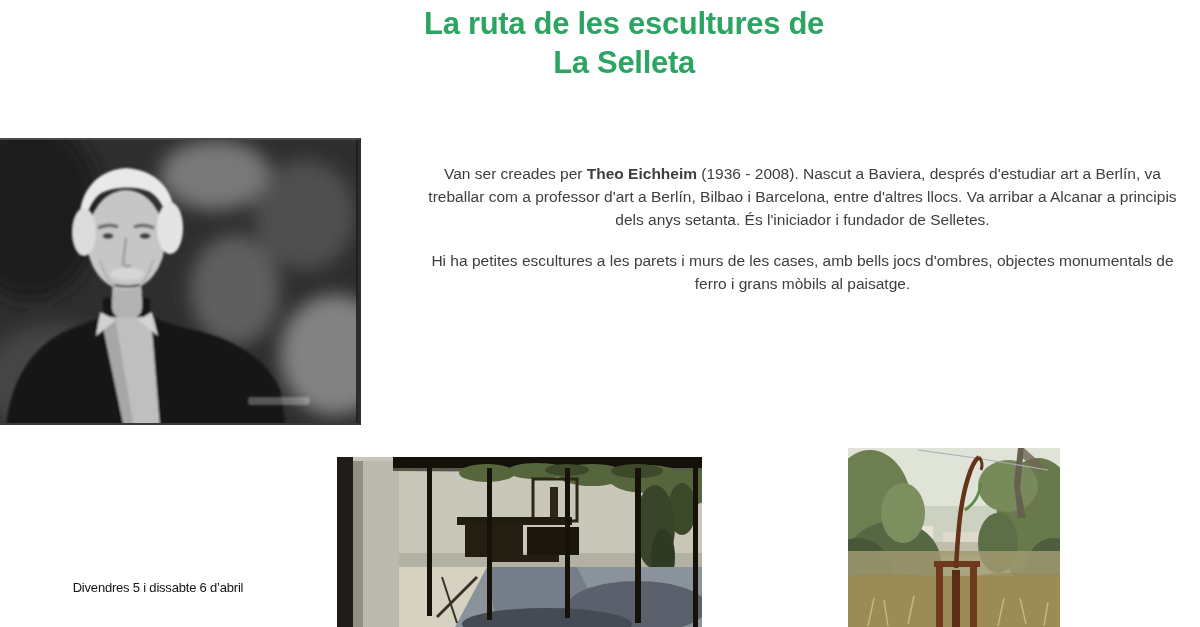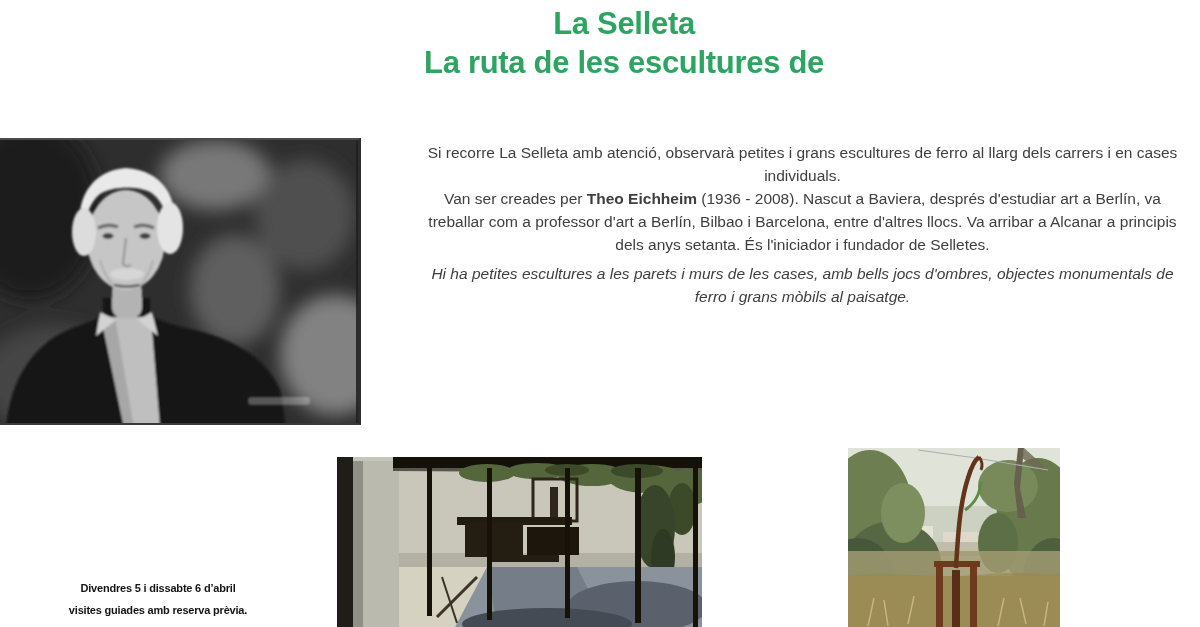--- a/index.html
+++ b/index.html
@@ -20,47 +20,47 @@
     border-right:3px solid #2d2d2d; background:#2e2e2e; overflow:hidden;
   }
   .portrait svg { display:block; }
   
   .text-col {
     position:absolute; left:415px; top:141px; width:775px;
     text-align:center; font-size:15.5px; line-height:23px;
     color:var(--body-text, #3E3E3E);
   }
   .text-col .para { margin:0; }
-  .text-col .bio { }
-  .text-col .outro { margin-top:6px;font-style:italic; }
+  .text-col .bio { margin-top:21px; }
+  .text-col .outro { margin-top:18px; }
   .text-col strong { font-weight:700; color:var(--body-text, #3E3E3E); }
   
   .event-note {
     position:absolute; left:13px; top:577px; width:290px;
-    text-align:center; font-weight:700; font-size:11px; line-height:22px;
+    text-align:center; font-weight:400; font-size:13px; line-height:22px;
     color:var(--footer-text, #141414); letter-spacing:-0.2px;
   }
   
   .photo { position:absolute; overflow:hidden; }
   .photo.courtyard { left:337px; top:457px; width:365px; height:170px; }
   .photo.landscape { left:848px; top:448px; width:212px; height:179px; }
   .photo svg { display:block; }
   .watermark {
     position:absolute; right:48px; bottom:18px; width:62px; height:8px;
     background:rgba(255,255,255,0.28); border-radius:3px; filter:blur(1px);
   }
 </style>
 </head>
 <body>
 
 <div class="page">
 
   <header class="title-block">
+    <div>La ruta de les escultures de</div>
     <div>La Selleta</div>
-    <div>La ruta de les escultures de</div>
   </header>
 
   <div class="portrait">
     <svg width="361" height="287" viewBox="0 0 361 287" aria-hidden="true">
       <defs>
         <filter id="pb" x="-40%" y="-40%" width="180%" height="180%">
             <feGaussianBlur stdDeviation="9"></feGaussianBlur>
           </filter>
         <filter id="pf" x="-40%" y="-40%" width="180%" height="180%">
             <feGaussianBlur stdDeviation="1.3"></feGaussianBlur>
@@ -96,30 +96,28 @@
         <path d="M114,145 Q127,148 140,145" stroke="#5d5d5d" stroke-width="2.5" fill="none"></path>
         <path d="M100,120 Q104,136 114,146" stroke="#aeaeae" stroke-width="2" fill="none"></path>
         <path d="M153,120 Q149,136 140,146" stroke="#aeaeae" stroke-width="2" fill="none"></path>
       </g>
       <rect x="356" y="0" width="5" height="287" fill="#1d1d1d" opacity="0.85"></rect>
     </svg>
     <div class="watermark"></div>
   </div>
 
   <main class="text-col">
-    <p class="para">Si recorre La Selleta amb atenció, observarà petites i grans escultures de ferro al llarg dels carrers i en cases individuals.</p>
     <div class="para bio">
       <div><span>Van ser creades per </span><strong>Theo Eichheim</strong><span> (1936 - 2008). Nascut a Baviera, després d'estudiar art a Berlín, va treballar com a professor d'art a Berlín, Bilbao i Barcelona, entre d'altres llocs. Va arribar a Alcanar a principis dels anys setanta. És l'iniciador i fundador de Selletes.</span></div>
     </div>
     <p class="para outro">Hi ha petites escultures a les parets i murs de les cases, amb bells jocs d'ombres, objectes monumentals de ferro i grans mòbils al paisatge.</p>
   </main>
 
   <div class="event-note">
     <div>Divendres 5 i dissabte 6 d’abril</div>
-    <div>visites guiades amb reserva prèvia.</div>
   </div>
 
   <div class="photo courtyard">
     <svg width="365" height="170" viewBox="0 0 365 170" aria-hidden="true">
       <rect width="365" height="170" fill="#c7c5b8"></rect>
       <rect x="0" y="0" width="16" height="170" fill="#201d18"></rect>
       <rect x="16" y="4" width="46" height="166" fill="#babaaf"></rect>
       <rect x="16" y="4" width="10" height="166" fill="#8f8f85"></rect>
       <rect x="62" y="10" width="303" height="100" fill="#c9c7ba"></rect>
       <rect x="62" y="96" width="303" height="14" fill="#b2b1a4"></rect>

